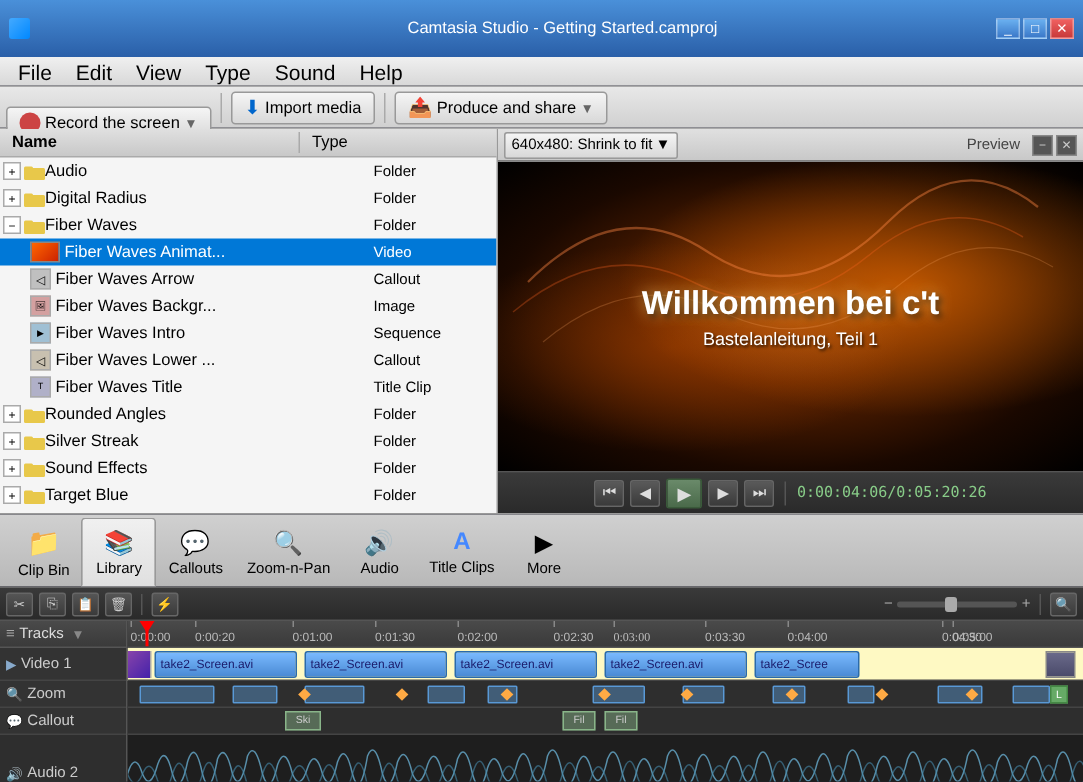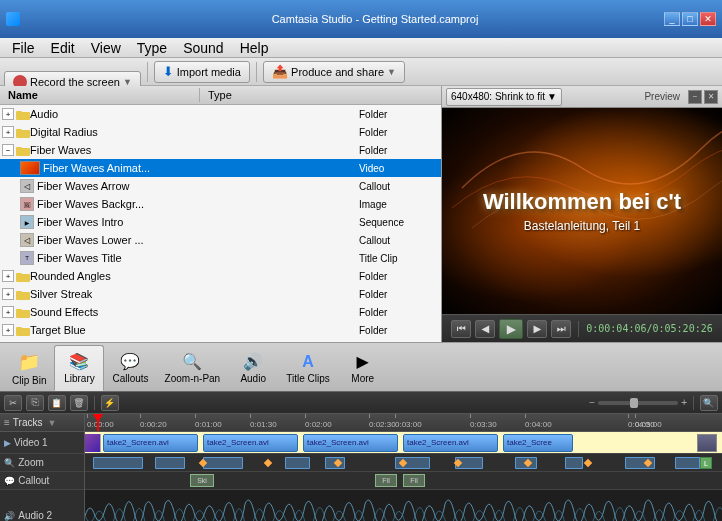--- a/index.html
+++ b/index.html
@@ -94,21 +94,21 @@
     }
 
     
     .main-content {
       display: flex;
       height: calc(521px - 22px - 20px - 28px - 195px);
     }
 
     
     .left-panel {
-      width: 442px;
+      width: 332px;
       background: #f5f5f5;
       border-right: 1px solid #999;
       display: flex;
       flex-direction: column;
     }
     .clip-table-header {
       display: flex;
       background: linear-gradient(to bottom, #e0e0e0, #c8c8c8);
       border-bottom: 1px solid #aaa;
       padding: 2px 0;
@@ -722,26 +722,26 @@
         <span style="color:#88aacc;margin-right:3px;font-size:9px;">🔊</span>
         <span>Audio 2</span>
       </div>
     </div>
 
     <div class="timeline-tracks">
 
       <div class="time-ruler">
         <div class="playhead"></div>
         <div class="time-mark" style="left:2px;">0:00:00</div>
-        <div class="time-mark" style="left:55px;">0:00:20</div>
+        <div class="time-mark" style="left:45px;">0:00:20</div>
         <div class="time-mark" style="left:110px;">0:01:00</div>
         <div class="time-mark" style="left:165px;">0:01:30</div>
         <div class="time-mark" style="left:220px;">0:02:00</div>
         <div class="time-mark" style="left:284px;">0:02:30</div>
-        <div class="time-mark" style="left:310px;">0:03:00</div>
+        <div class="time-mark" style="left:324px;font-family:Liberation Serif, serif;">0:03:00</div>
         <div class="time-mark" style="left:385px;">0:03:30</div>
         <div class="time-mark" style="left:440px;">0:04:00</div>
         <div class="time-mark" style="left:495px;margin-left:48px;">0:04:30</div>
         <div class="time-mark" style="left:550px;">0:05:00</div>
       </div>
 
       <div class="video-track">
 
         <div style="position:absolute;left:0;top:2px;width:16px;height:18px;background:linear-gradient(135deg,#8844aa,#4422aa);border-right:1px solid #aaa;"></div>
         <div class="video-clip" style="left:18px;width:95px;">take2_Screen.avi</div>

